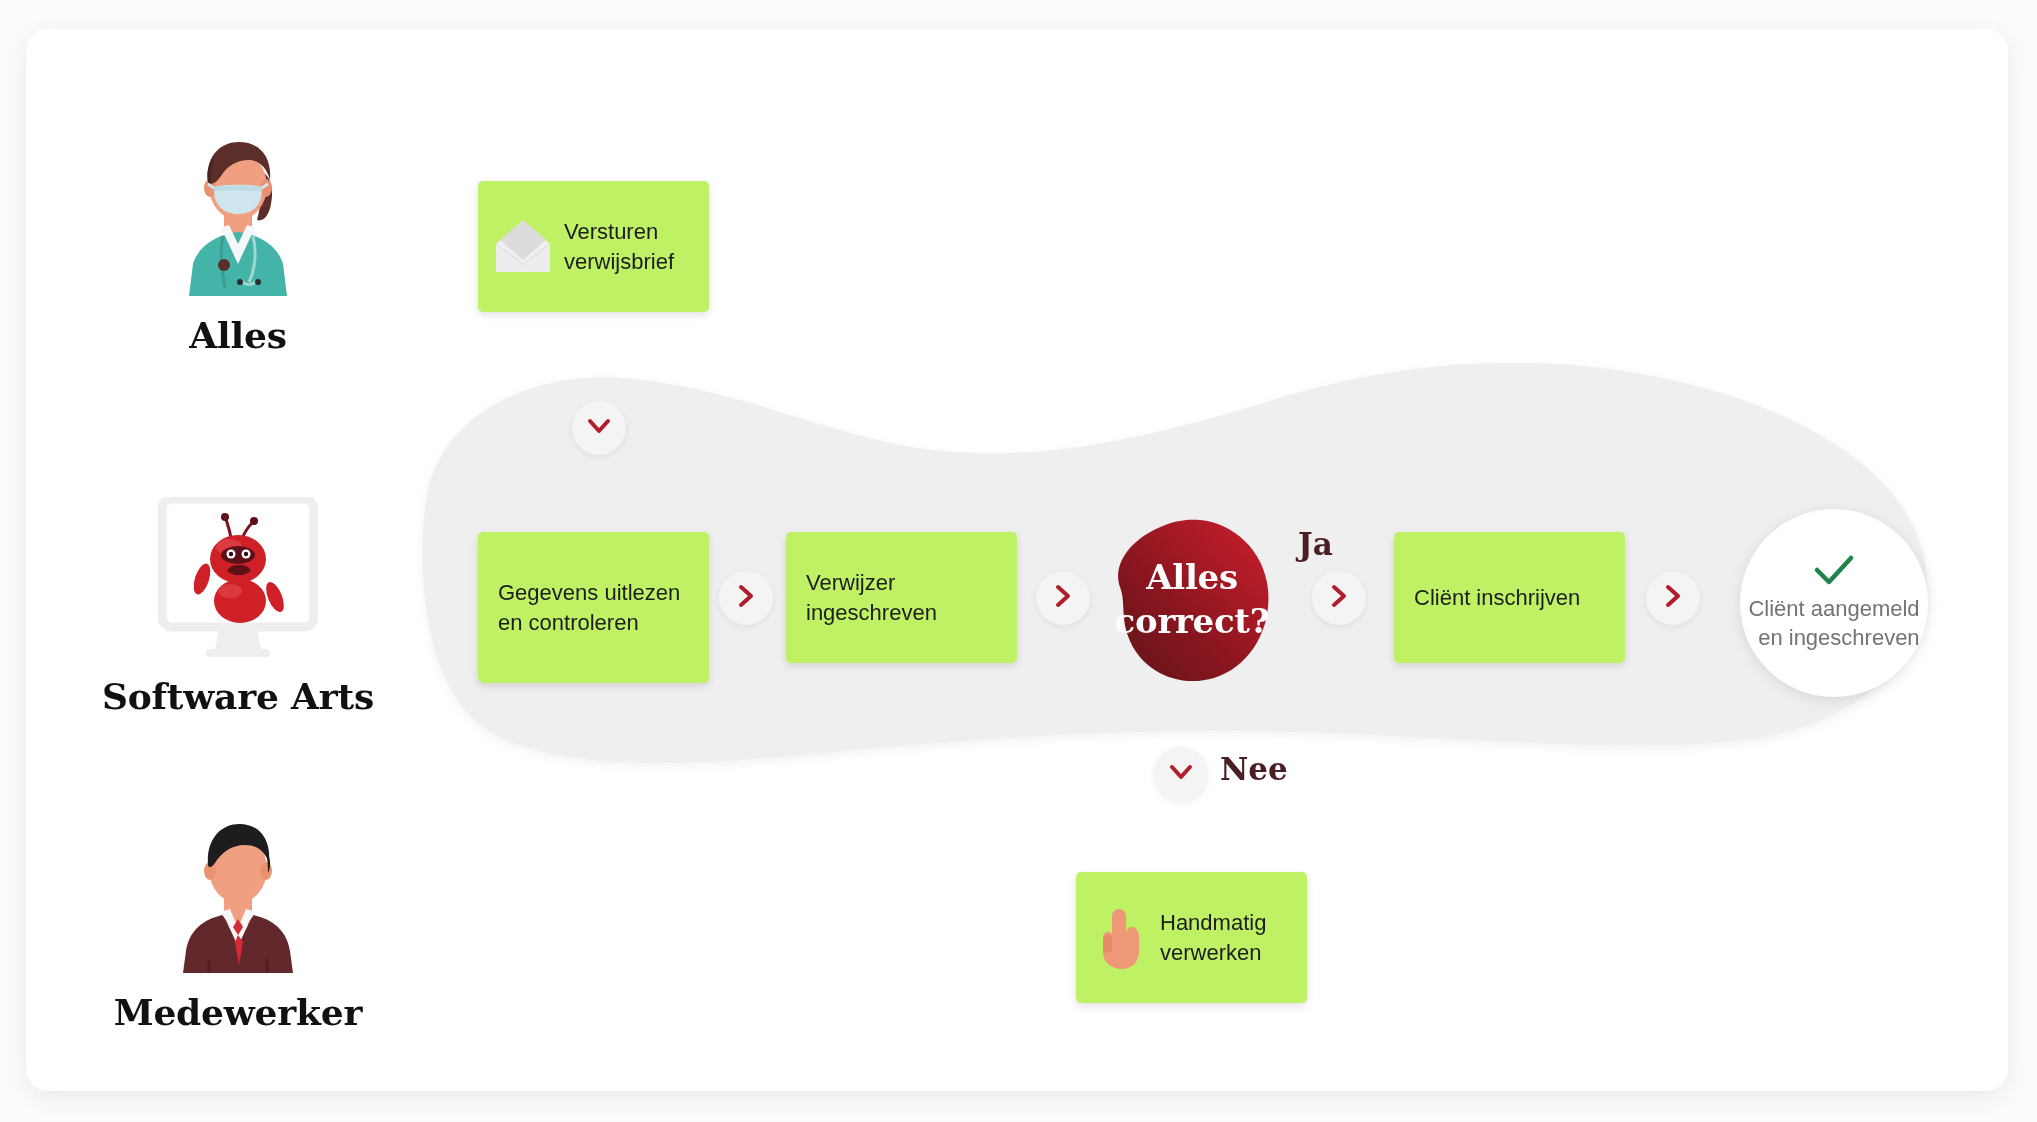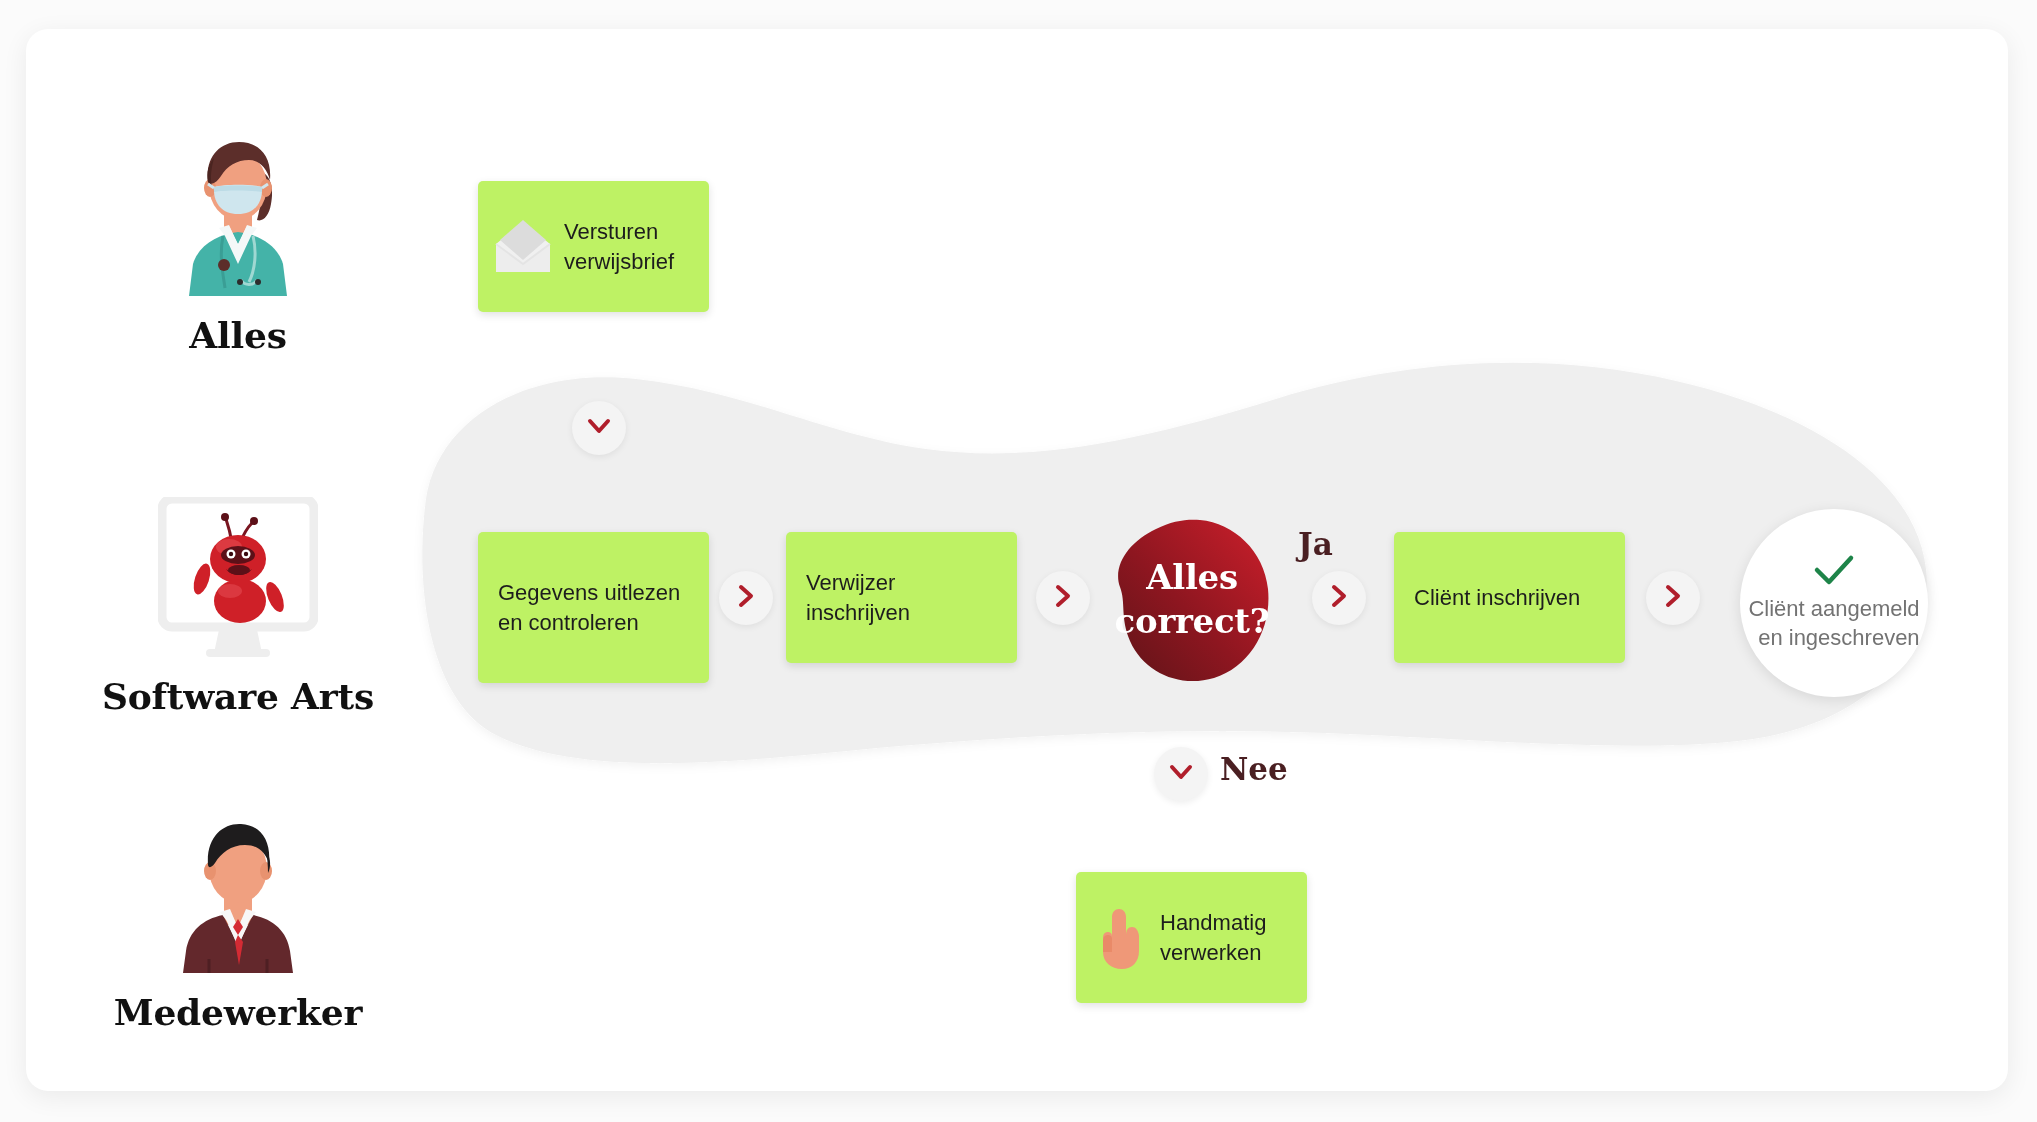--- a/index.html
+++ b/index.html
@@ -337,21 +337,21 @@
       <span class="card-text">Versturen
 verwijsbrief</span>
     </div>
 
     <div class="card proc-card" id="card-gegevens">
       <span class="card-text">Gegevens uitlezen
 en controleren</span>
     </div>
 
     <div class="card proc-card" id="card-verwijzer">
-      <span class="card-text">Verwijzer inschrijven</span>
+      <span class="card-text">Verwijzer ingeschreven</span>
     </div>
 
     <div class="card proc-card" id="card-client">
       <span class="card-text">Cliënt inschrijven</span>
     </div>
 
     <div id="decision">
       <svg width="172" height="166" viewBox="0 0 172 166" aria-hidden="true">
         <defs>
           <linearGradient id="blobGrad" x1="0" y1="1" x2="1" y2="0">

